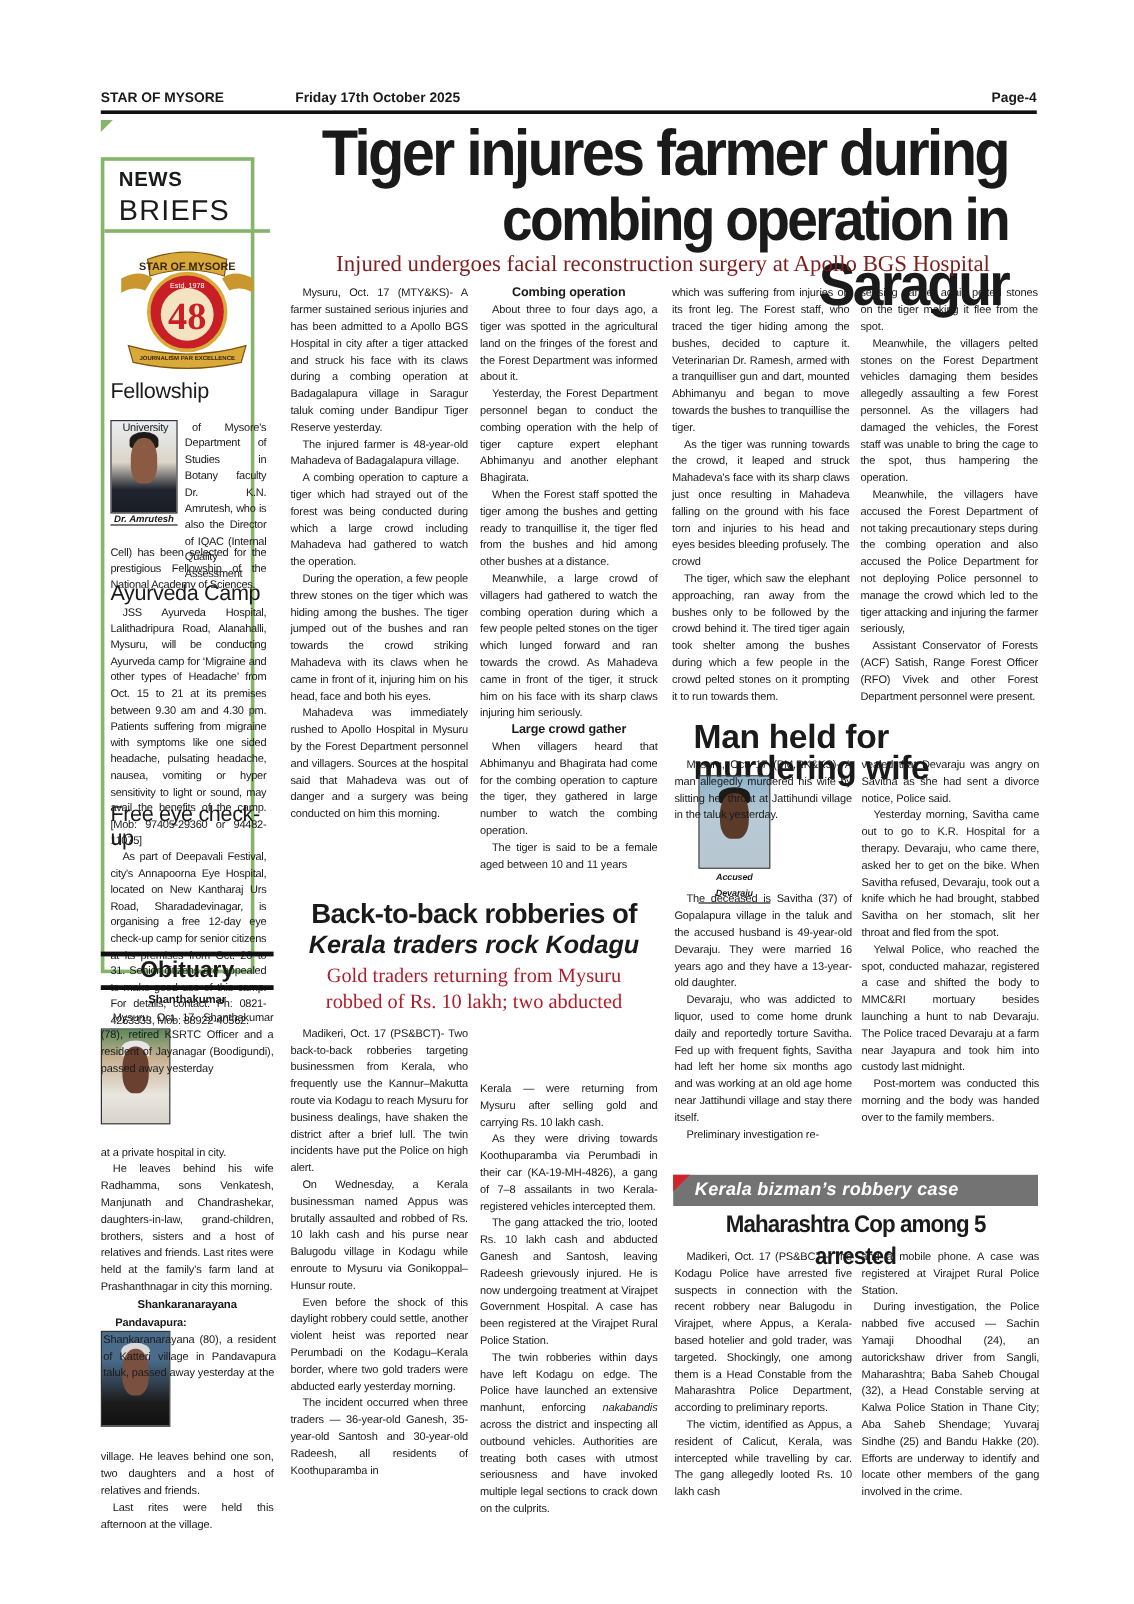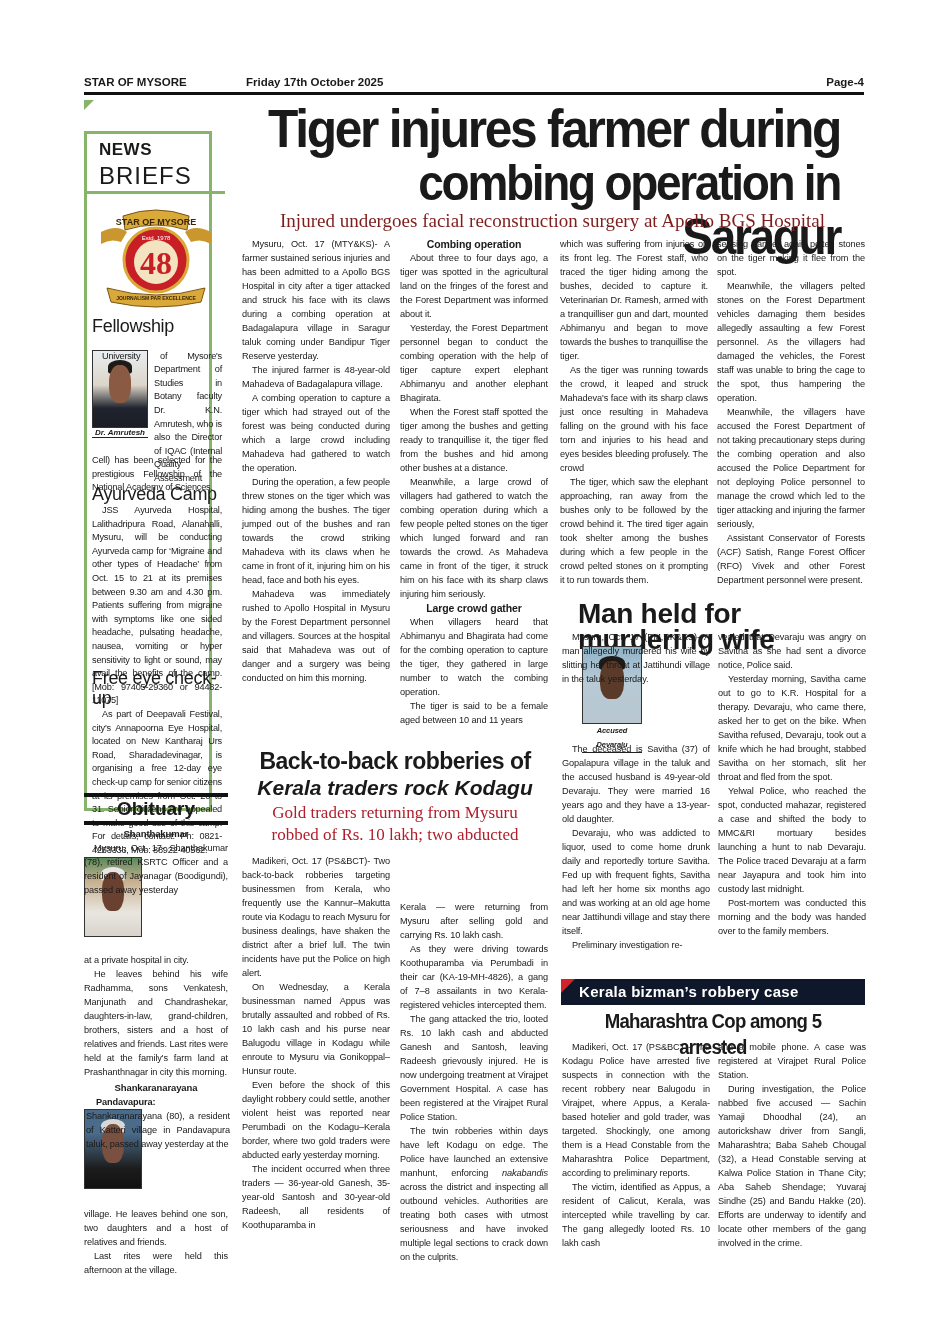--- a/index.html
+++ b/index.html
@@ -44,21 +44,21 @@
   .deck { left: 240px; top: 210px; width: 625px; text-align: center; font-family: "Liberation Serif", serif; color: #7f1d1d; font-size: 19px; }
 
   .col { position: absolute; width: 148px; }
   .robbery-head { left: 240px; top: 748px; width: 310px; text-align: center; font-weight: bold; }
   .robbery-head .h1 { font-size: 23px; line-height: 26px; letter-spacing: -0.5px; }
   .robbery-head .h2 { font-size: 21px; line-height: 28px; font-style: italic; }
   .robbery-head .deck2 { font-family: "Liberation Serif", serif; color: #b01e2a; font-weight: normal; font-size: 17px; line-height: 22px; }
 
   .murder-head { left: 562px; top: 601px; width: 303px; font-weight: bold; font-size: 28px; line-height: 26px; letter-spacing: -0.3px; margin-left: 16px; }
 
-  .kerala-bar { left: 561px; top: 979px; width: 304px; height: 26px; background: #0f172a; }
+  .kerala-bar { left: 561px; top: 979px; width: 304px; height: 26px; background: #737373; font-style: italic; }
   .kerala-bar .tri { position: absolute; left: 0; top: 0; width: 0; height: 0; border-top: 14px solid #d2232a; border-right: 14px solid transparent; }
   .kerala-bar span { position: absolute; left: 18px; top: 4px; color: #fff; font-weight: bold; font-size: 15px; letter-spacing: 0.3px; }
   .maha-head { left: 561px; top: 1008px; width: 304px; text-align: center; font-weight: bold; font-size: 20px; line-height: 26px; letter-spacing: -0.8px; transform: scaleX(0.93); }
 </style>
 </head>
 <body>
 
 <div class="abs masthead">
   <span class="paper">STAR OF MYSORE</span>
   <span class="date">Friday 17th October 2025</span>

